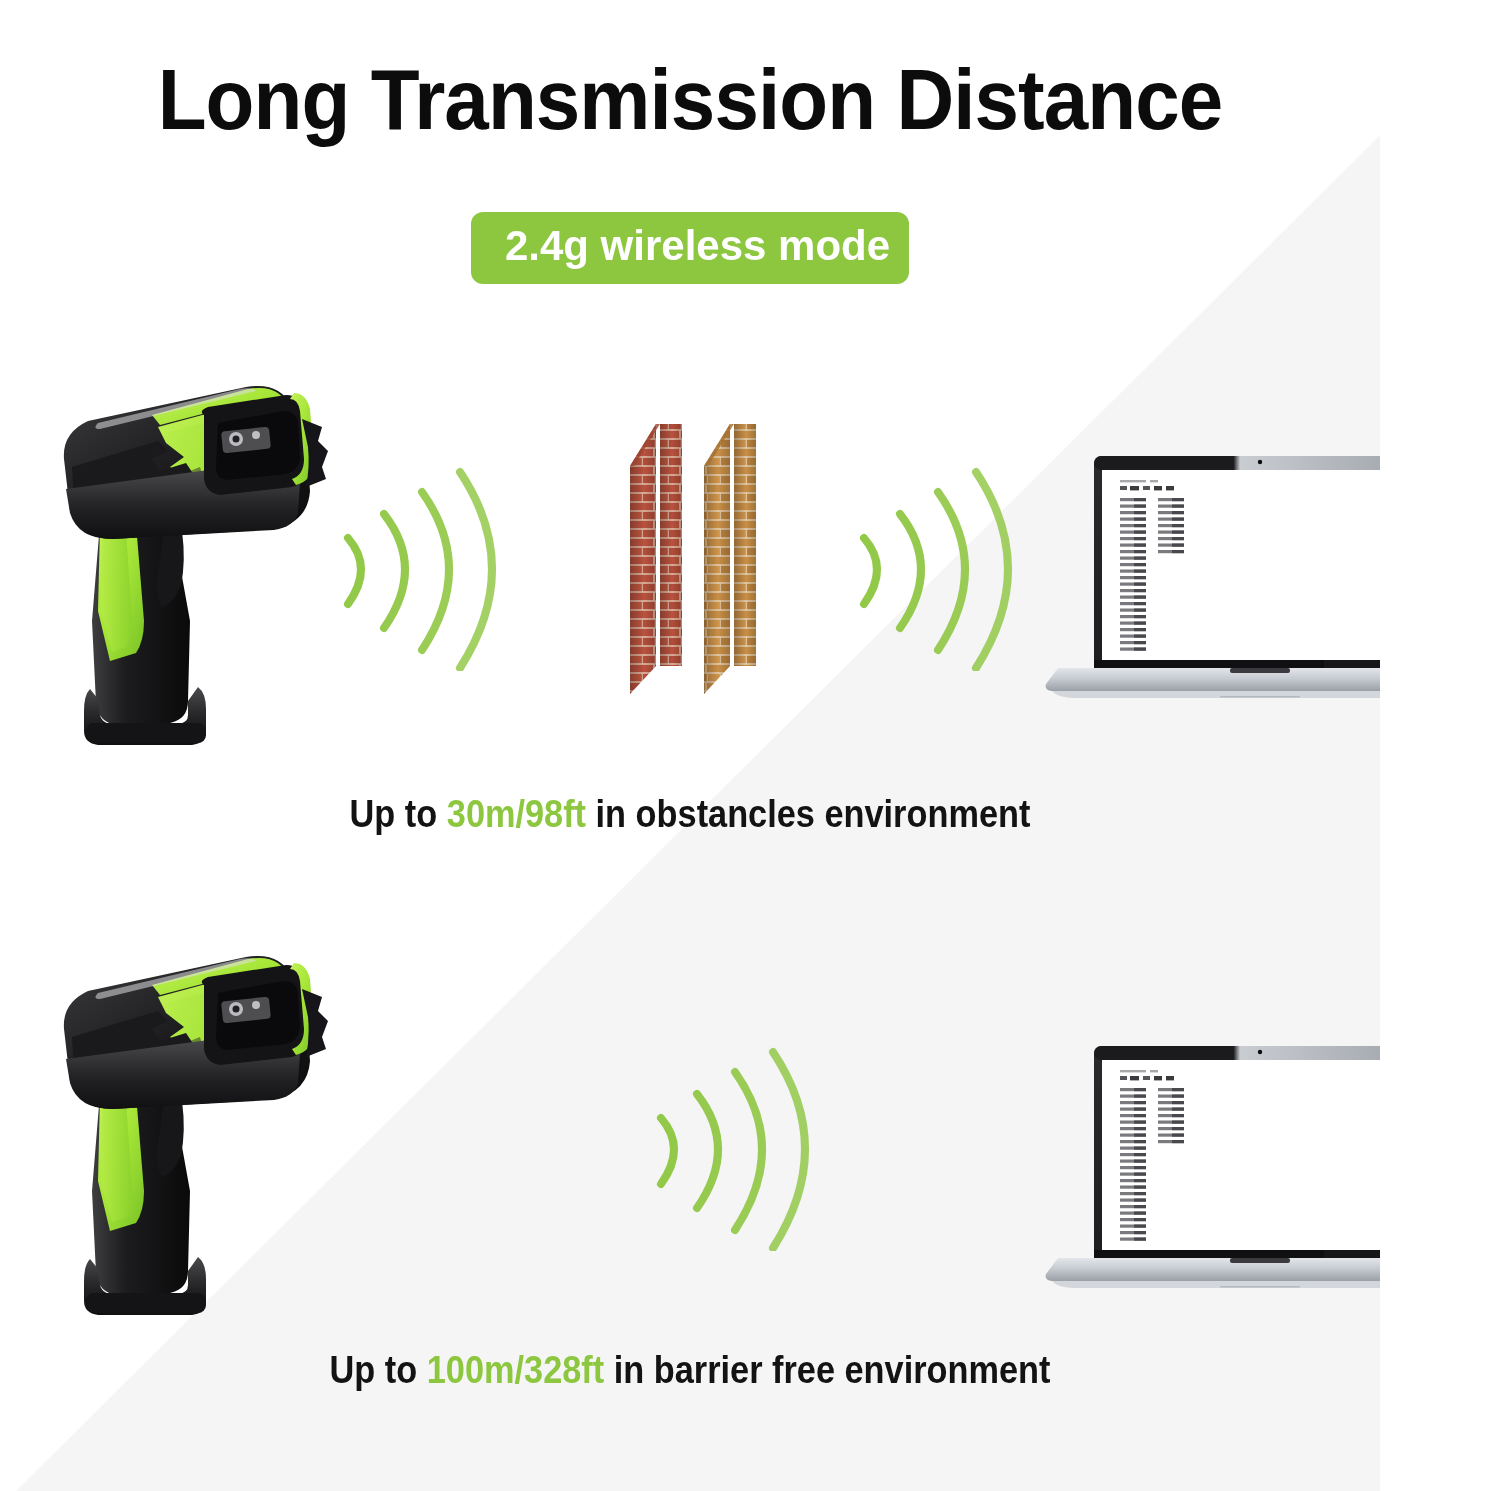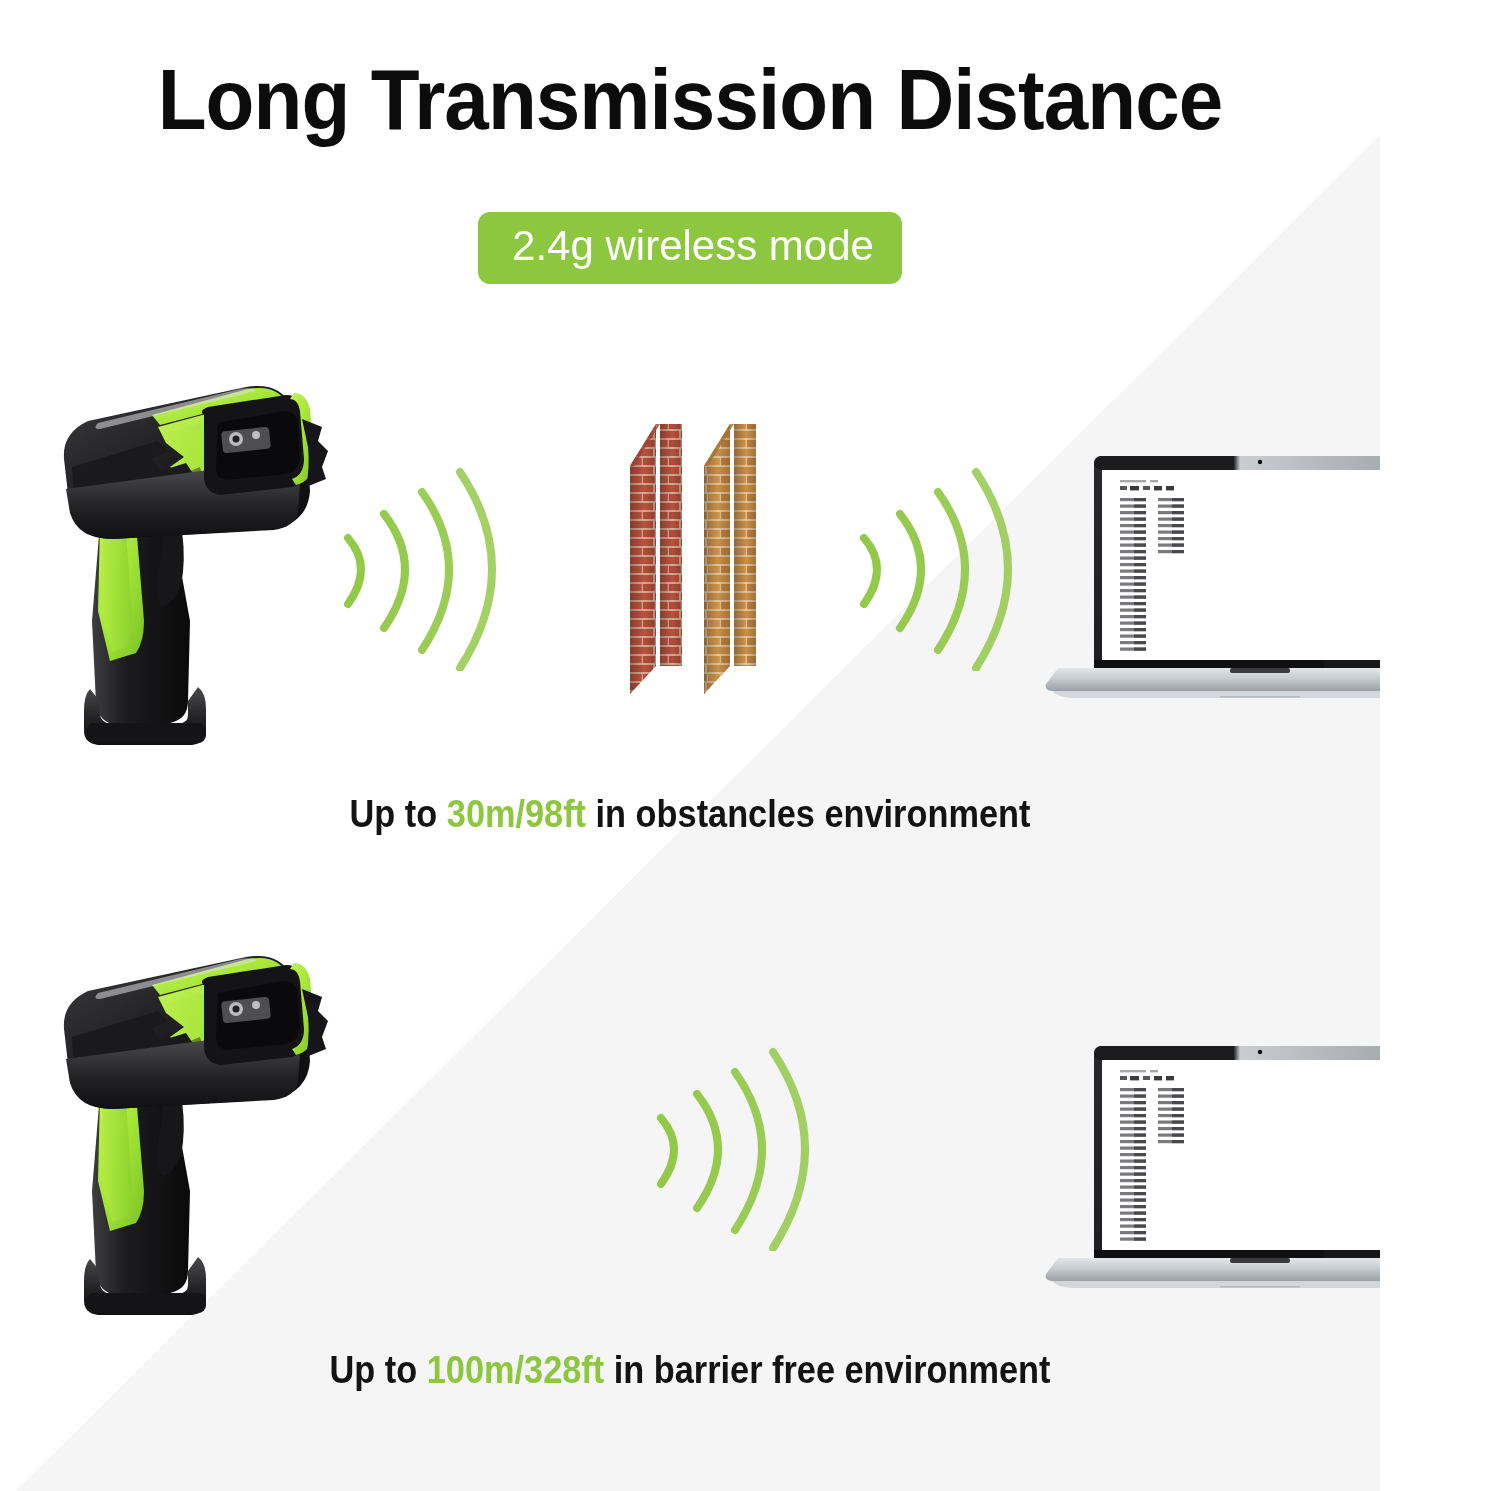--- a/index.html
+++ b/index.html
@@ -42,23 +42,23 @@
   .badge-wrap {
     position: absolute;
     left: 0; right: 0;
     top: 196px;
     display: flex;
     justify-content: center;
   }
   .badge {
     background: #8dc63f;
     color: #ffffff;
-    font-weight: normal;
+    font-weight: bold;
     font-size: 42px;
-    padding: 12px 28px 16px 34px;
+    padding: 12px 19px 16px 34px;
     border-radius: 12px;
     letter-spacing: 0px;
     line-height: 1.05;
     white-space: nowrap;
   }
 
   
   .caption {
     position: absolute;
     left: 0; right: 0;

